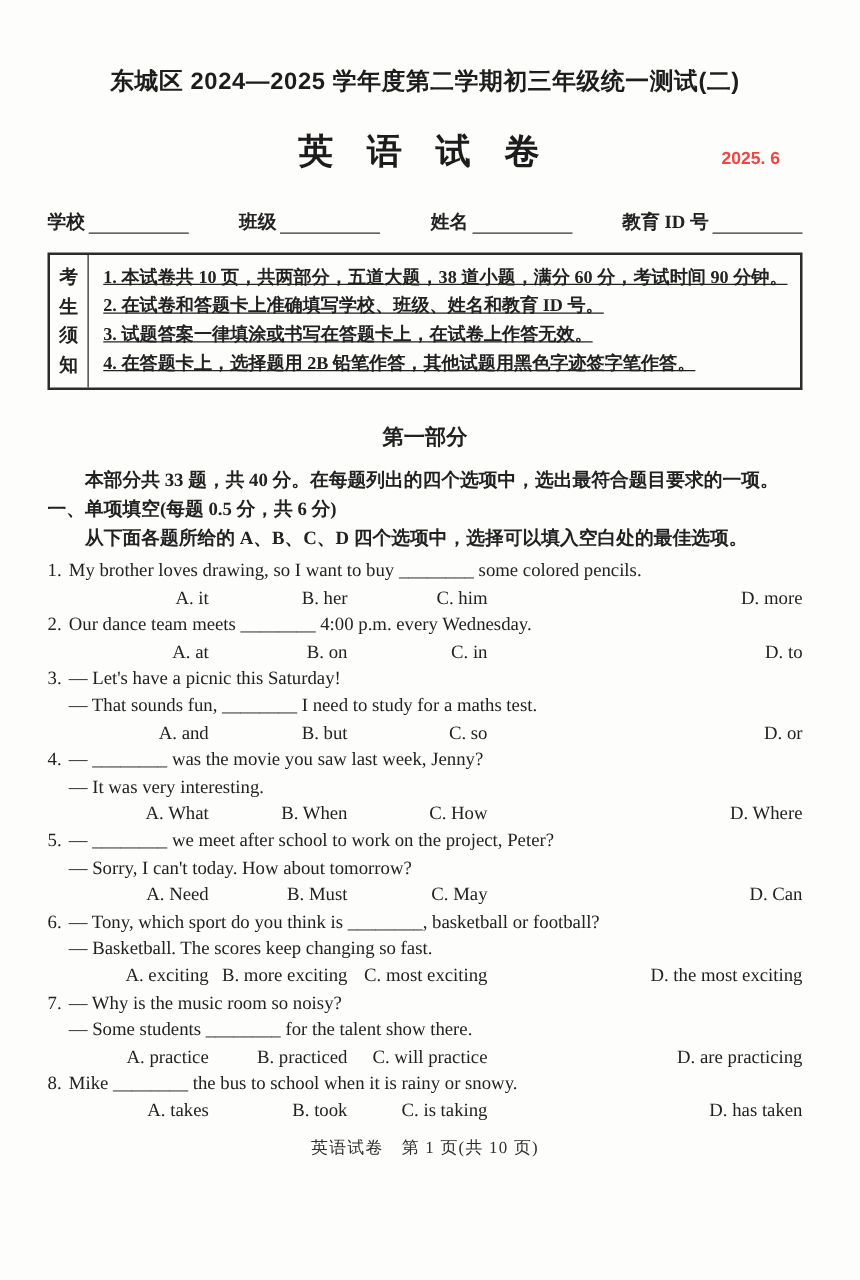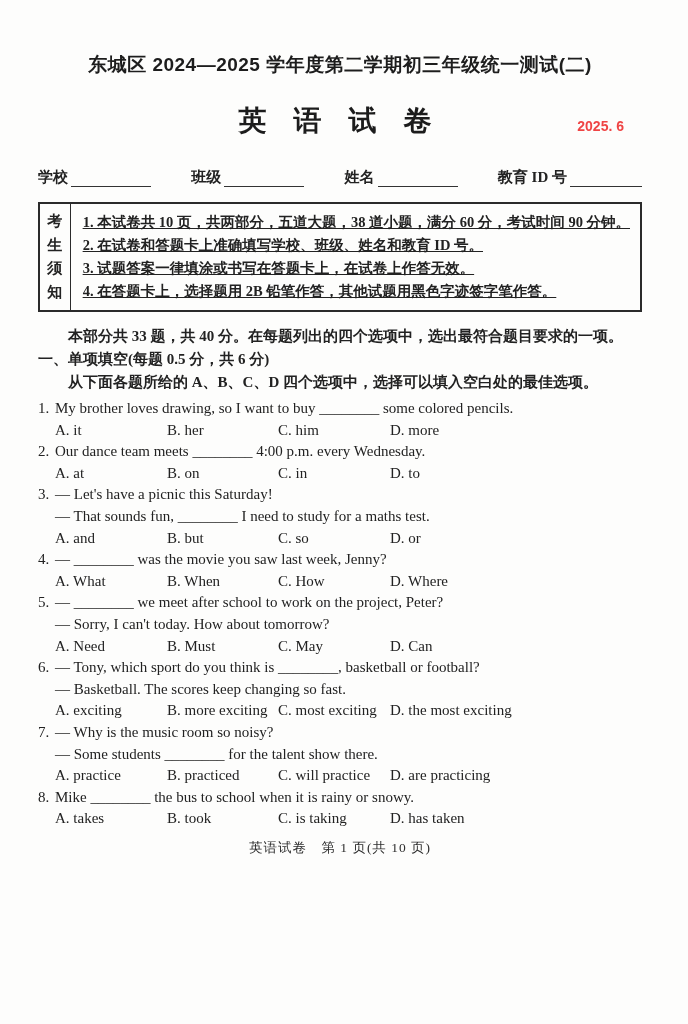--- a/index.html
+++ b/index.html
@@ -141,20 +141,21 @@
     flex: 0 0 17px;
     white-space: nowrap;
   }
   .q-text { white-space: nowrap; }
   .q-cont { padding-left: 17px; white-space: nowrap; }
   .options {
     display: grid;
     grid-template-columns: 112px 111px 112px auto;
     padding-left: 17px;
     white-space: nowrap;
+    text-align: right;
   }
   .opt { white-space: nowrap; }
   
   .footer {
     margin-top: 9px;
     text-align: center;
     font-size: 13.5px;
     color: #2e2e2e;
     letter-spacing: 1px;
   }
@@ -198,20 +199,21 @@
       <span>知</span>
     </div>
     <div class="notice-items">
       <div class="notice-item">1. 本试卷共 10 页，共两部分，五道大题，38 道小题，满分 60 分，考试时间 90 分钟。</div>
       <div class="notice-item">2. 在试卷和答题卡上准确填写学校、班级、姓名和教育 ID 号。</div>
       <div class="notice-item">3. 试题答案一律填涂或书写在答题卡上，在试卷上作答无效。</div>
       <div class="notice-item">4. 在答题卡上，选择题用 2B 铅笔作答，其他试题用黑色字迹签字笔作答。</div>
     </div>
   </div>
 
+  <h3 class="part-title">第一部分</h3>
   <p class="part-intro">本部分共 33 题，共 40 分。在每题列出的四个选项中，选出最符合题目要求的一项。</p>
   <p class="section-heading">一、单项填空(每题 0.5 分，共 6 分)</p>
   <p class="section-instruction">从下面各题所给的 A、B、C、D 四个选项中，选择可以填入空白处的最佳选项。</p>
 
   <div id="questions" class="questions">
       <div class="question">
         <div class="q-first">
           <span class="q-num">1.</span>
           <span class="q-text">My brother loves drawing, so I want to buy ________ some colored pencils.</span>
         </div>
@@ -245,20 +247,21 @@
           <span class="opt">B. but</span>
           <span class="opt">C. so</span>
           <span class="opt">D. or</span>
         </div>
       </div>
       <div class="question">
         <div class="q-first">
           <span class="q-num">4.</span>
           <span class="q-text">— ________ was the movie you saw last week, Jenny?</span>
         </div>
+        <div class="q-cont">— It was very interesting.</div>
         <div class="options">
           <span class="opt">A. What</span>
           <span class="opt">B. When</span>
           <span class="opt">C. How</span>
           <span class="opt">D. Where</span>
         </div>
       </div>
       <div class="question">
         <div class="q-first">
           <span class="q-num">5.</span>

